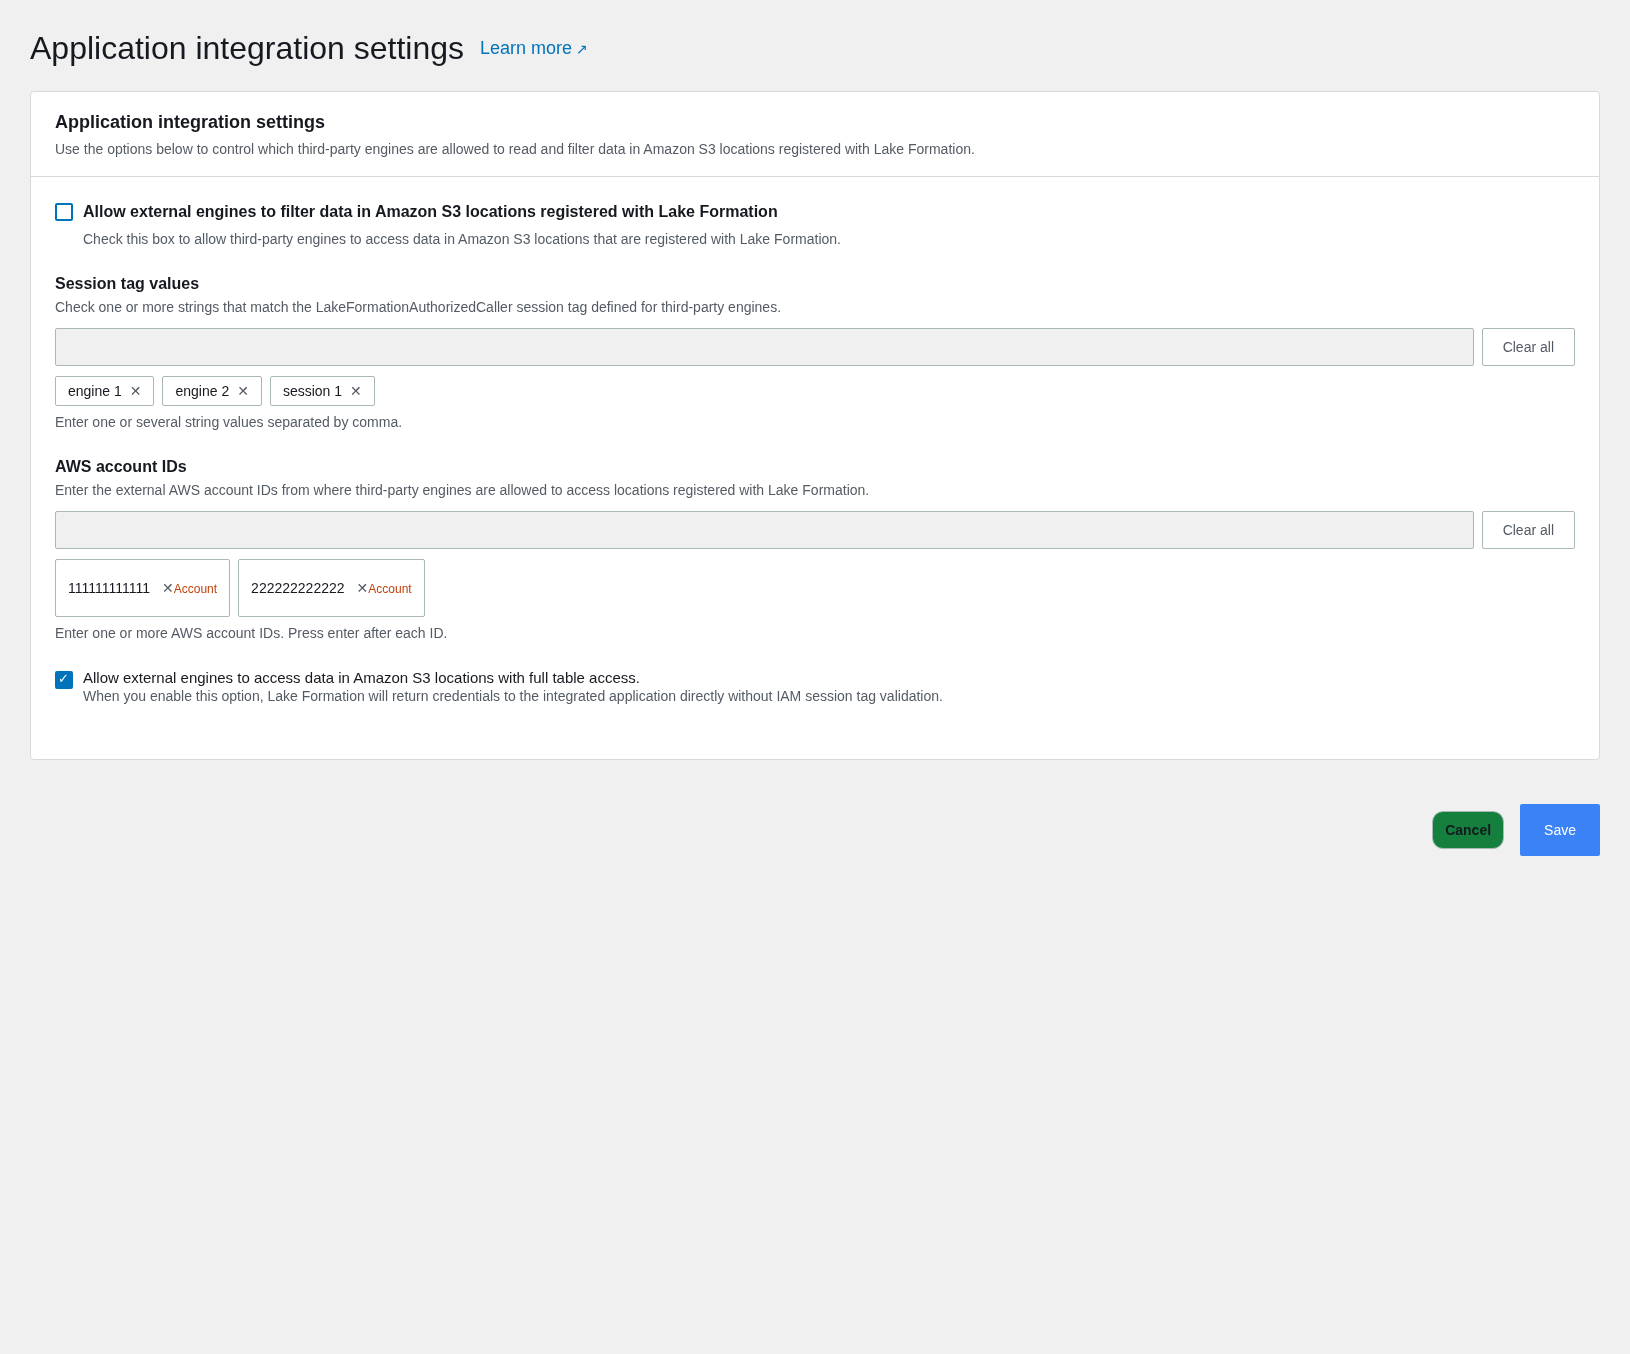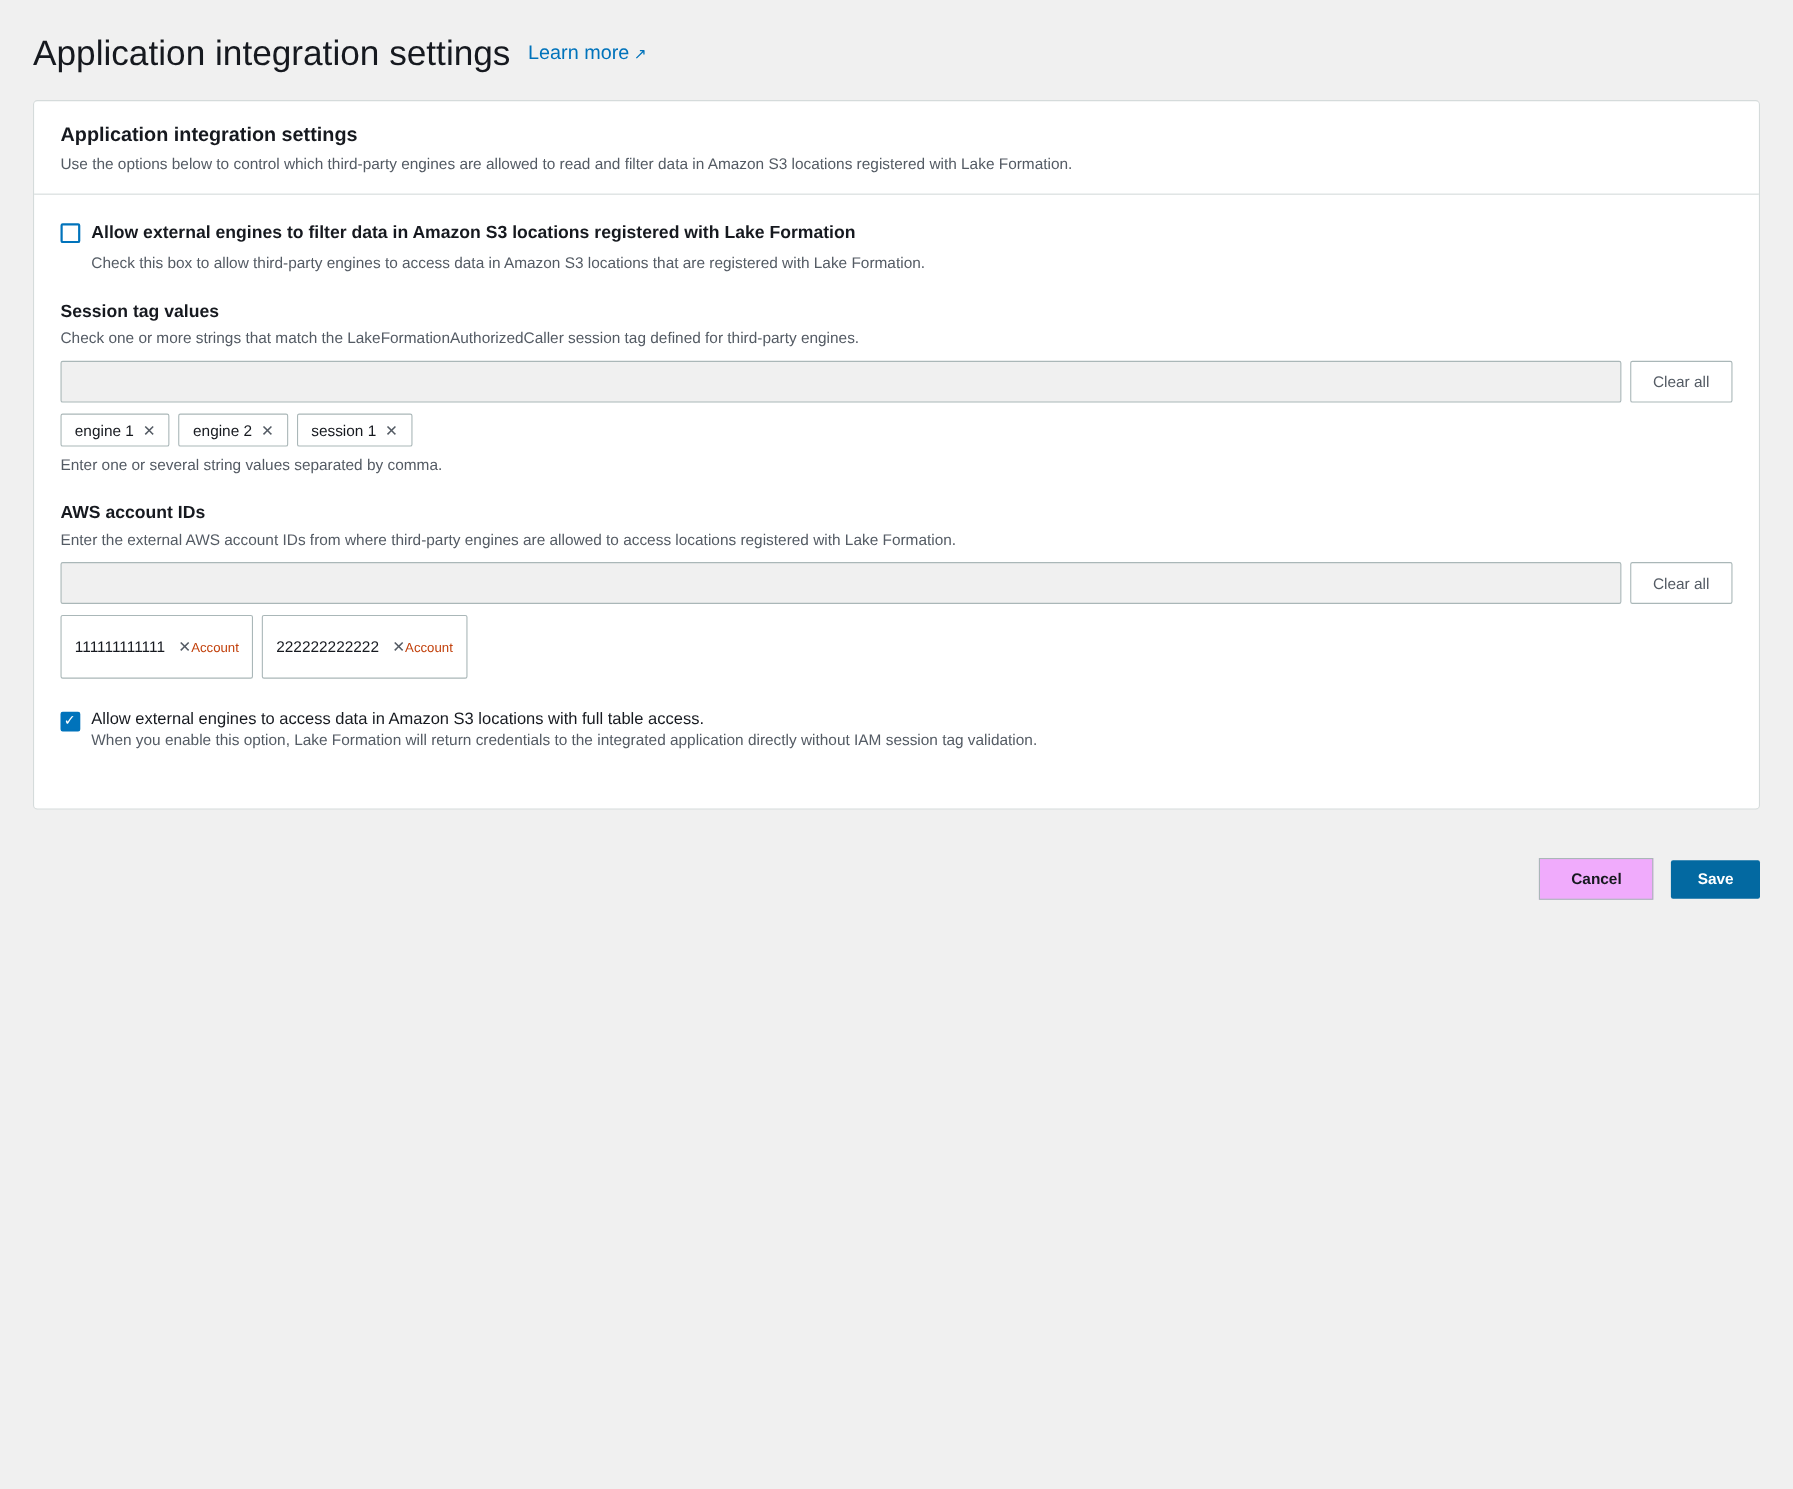--- a/index.html
+++ b/index.html
@@ -217,38 +217,38 @@
     .footer {
       display: flex;
       justify-content: flex-end;
       align-items: center;
       gap: 16px;
       padding: 24px 30px;
       background: #f0f0f0;
     }
     .cancel-btn {
       height: 38px;
-      padding: 0 28px;
-      border: 1px solid #aab7b8;
-      border-radius: 0;
-      background: #f0abfc;
+      padding: 0 12px;
+      border: 1px solid #aab7b8;
+      border-radius: 11px;
+      background: #15803d;
       color: #16191f;
       font-size: 14px;
       font-weight: 600;
       cursor: pointer;
     }
     .save-btn {
-      height: 35px;
+      height: 52px;
       padding: 0 24px;
       border: none;
       border-radius: 2px;
-      background: #0369a1;
+      background: #3b82f6;
       color: #fff;
       font-size: 14px;
-      font-weight: 700;
+      font-weight: 400;
       cursor: pointer;
     }
   </style>
 </head>
 <body>
 
 <div class="page-wrapper">
   <div class="page-title-row">
     <h1 class="page-title">Application integration settings</h1>
     <a class="learn-more-link" href="#">
@@ -312,20 +312,21 @@
             <div class="account-tag-label">Account</div>
           </div>
           <div class="account-tag">
             <div class="account-tag-top">
               <span class="account-tag-id">222222222222</span>
               <button class="tag-close">✕</button>
             </div>
             <div class="account-tag-label">Account</div>
           </div>
         </div>
+        <div class="helper-text">Enter one or more AWS account IDs. Press enter after each ID.</div>
       </div>
 
       <div class="section">
         <div class="full-table-section">
           <input type="checkbox" class="checkbox-input" id="full-table-cb" checked="" style="">
           <div class="full-table-text">
             <label class="bold-text" for="full-table-cb">Allow external engines to access data in Amazon S3 locations with full table access.</label>
             <div class="desc-text">When you enable this option, Lake Formation will return credentials to the integrated application directly without IAM session tag validation.</div>
           </div>
         </div>

